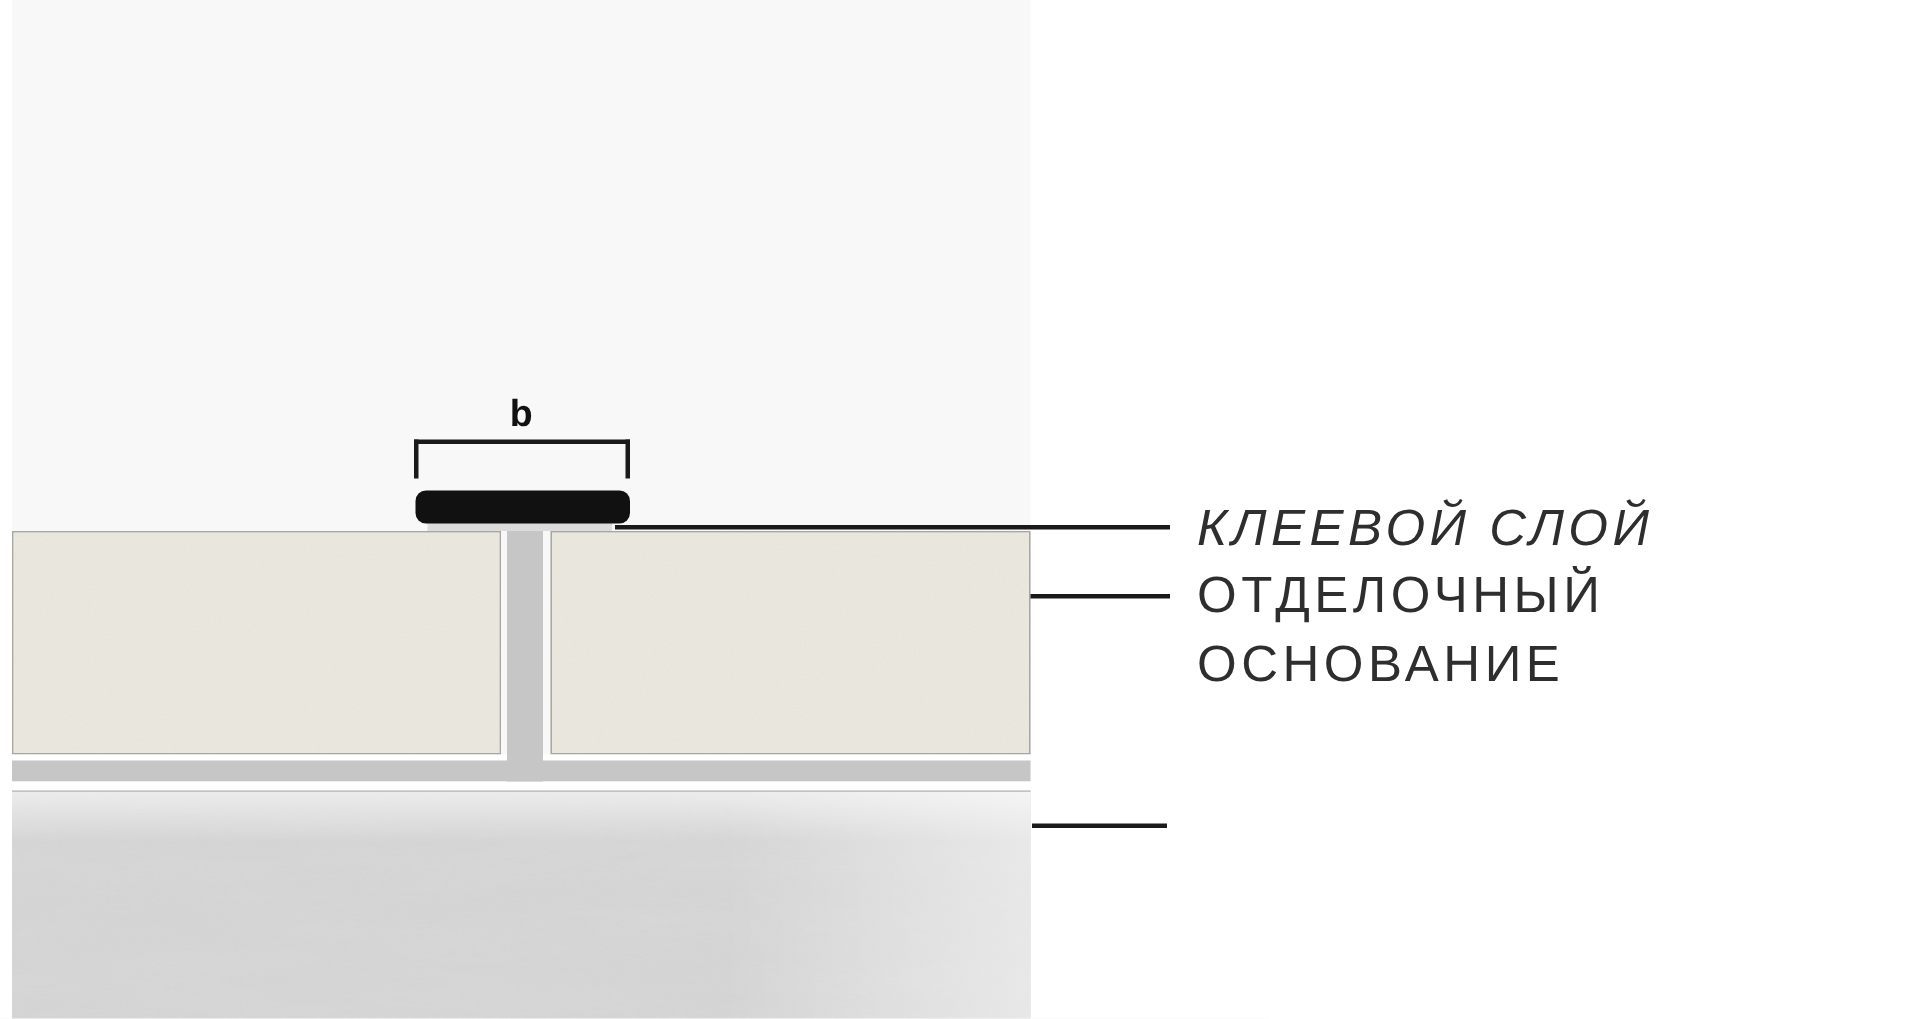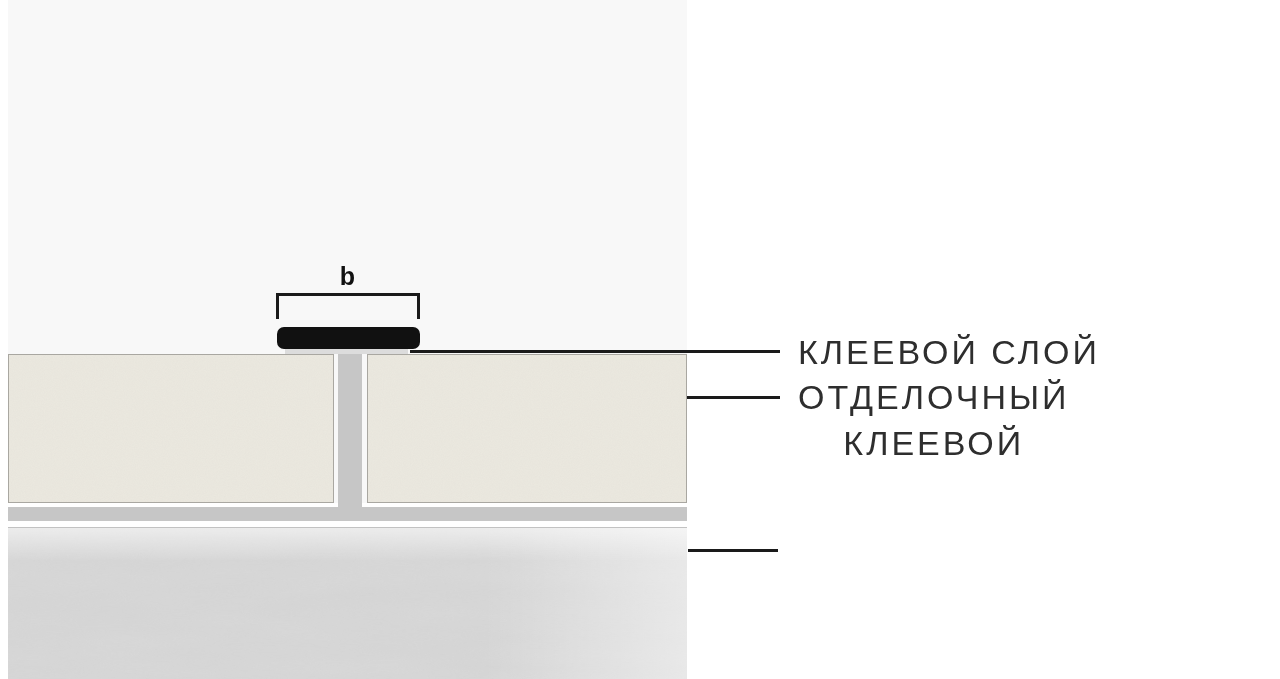--- a/index.html
+++ b/index.html
@@ -82,22 +82,22 @@
   .callout{position:absolute;height:3px;background:#1a1a1a;}
   .callout.c1{left:410px;top:350px;width:370px;}
   .callout.c2{left:687px;top:396px;width:93px;}
   .callout.c3{left:688px;top:549px;width:90px;}
 
   .lbl{
     position:absolute;left:798px;color:#2e2e2e;
     font-size:34px;font-weight:300;letter-spacing:3px;
     white-space:nowrap;line-height:46px;
   }
-  .lbl.l1{top:329px;}
-  .lbl.l2{top:374px;text-align:center;}
+  .lbl.l1{top:329px;font-style:italic;}
+  .lbl.l2{top:374px;}
   .lbl.l3{top:527px;}
 </style>
 </head>
 <body>
 
 <div class="stage">
 
   <svg width="0" height="0" style="position:absolute" aria-hidden="true">
     <defs>
       <filter id="grain" x="0" y="0" width="100%" height="100%">
@@ -156,16 +156,16 @@
     <div class="dim-label">b</div>
   </div>
 
   <div class="callout c1"></div>
   <div class="callout c2"></div>
   <div class="callout c3"></div>
 
   <div class="lbl l1">КЛЕЕВОЙ СЛОЙ</div>
   <div class="lbl l2">
     <span>ОТДЕЛОЧНЫЙ</span><br>
-    <span>КЛЕЕВОЙ</span>
+    <span>ОСНОВАНИЕ</span>
   </div>
 
 </div>
 
 </body></html>

